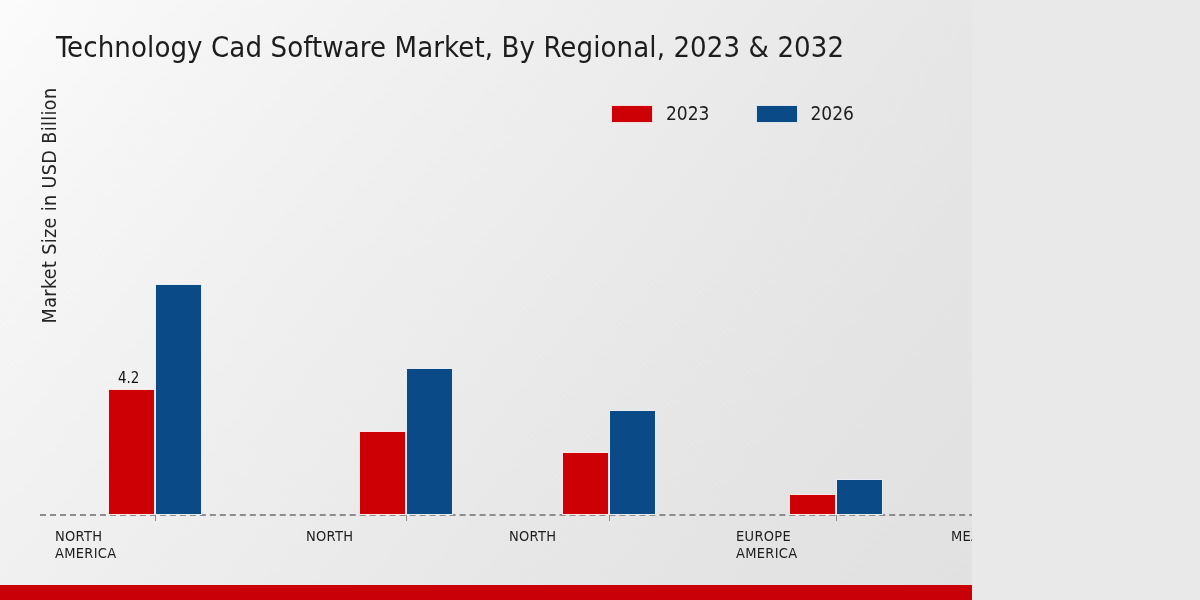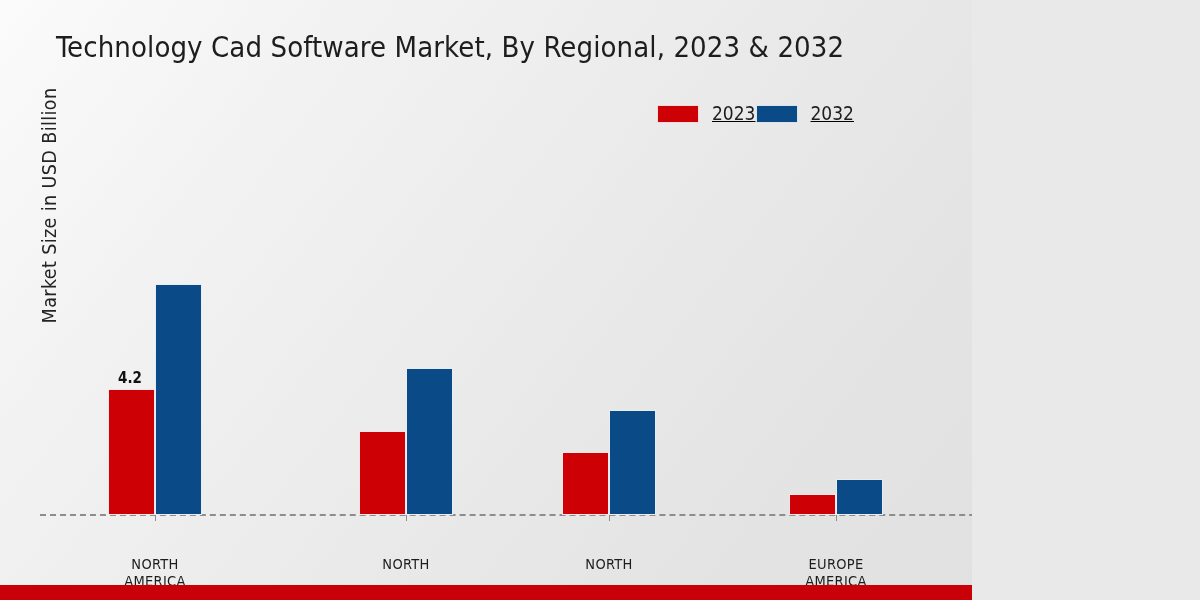--- a/index.html
+++ b/index.html
@@ -47,21 +47,21 @@
     font-family: "DejaVu Sans Condensed", "Liberation Sans Narrow", "DejaVu Sans", sans-serif;
   }
 
   
   .legend {
     position: absolute;
     right: 118px;
     top: 104px;
     display: flex;
     align-items: center;
-    text-decoration: underline;
+    gap: 46px;
   }
   .legend-item {
     display: flex;
     align-items: center;
     gap: 13px;
   }
   .legend-swatch {
     width: 40px;
     height: 16px;
     display: block;
@@ -115,31 +115,30 @@
     position: absolute;
     width: 1px;
     height: 6px;
     background: #8d8d8d;
     top: 515px;
   }
 
   .bar-value {
     position: absolute;
     font-size: 15px;
-    font-weight: bold;
+    font-weight: normal;
     color: #111;
     font-family: "DejaVu Sans Condensed", "Liberation Sans Narrow", "DejaVu Sans", sans-serif;
     white-space: nowrap;
   }
 
   .cat-label {
     position: absolute;
-    top: 556px;
+    top: 528px;
     width: 200px;
-    text-align: center;
     font-size: 14.5px;
     color: #1d1d1d;
     line-height: 17px;
     letter-spacing: 0.3px;
     font-family: "DejaVu Sans Condensed", "Liberation Sans Narrow", "DejaVu Sans", sans-serif;
   }
 
   
   .footer-bar {
     position: absolute;
@@ -171,21 +170,21 @@
 
   <div class="chart-title">Technology Cad Software Market, By Regional, 2023 &amp; 2032</div>
 
   <div class="legend">
     <div class="legend-item">
       <span class="legend-swatch" style="background:#cc0005"></span>
       <span class="legend-label">2023</span>
     </div>
     <div class="legend-item">
       <span class="legend-swatch" style="background:#0a4a87"></span>
-      <span class="legend-label">2032</span>
+      <span class="legend-label">2026</span>
     </div>
   </div>
 
   <div class="y-axis-title">Market Size in USD Billion</div>
 
   <div class="plot-area">
     <div class="baseline"></div>
     <div id="bars-layer">
         <div class="bar" style="left: 108px; width: 47px; top: 389px; height: 126px; background: rgb(204, 0, 5);"></div>
         <div class="bar" style="left: 155px; width: 47px; top: 284px; height: 231px; background: rgb(10, 74, 135);"></div>

